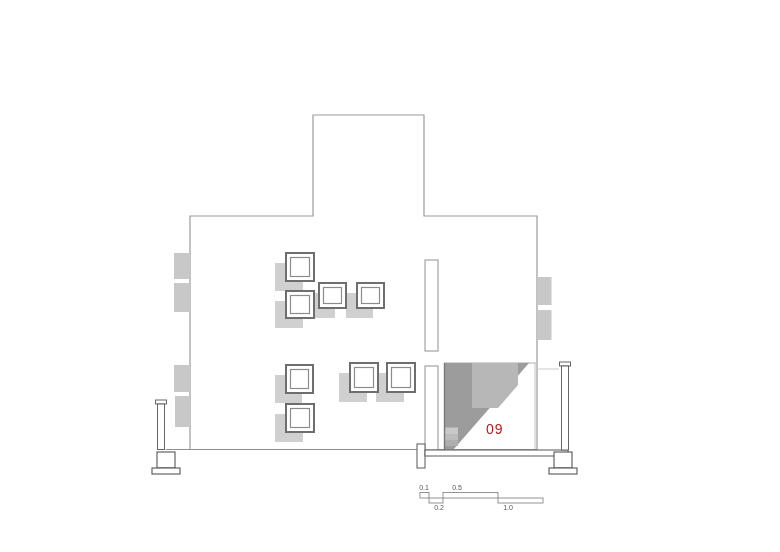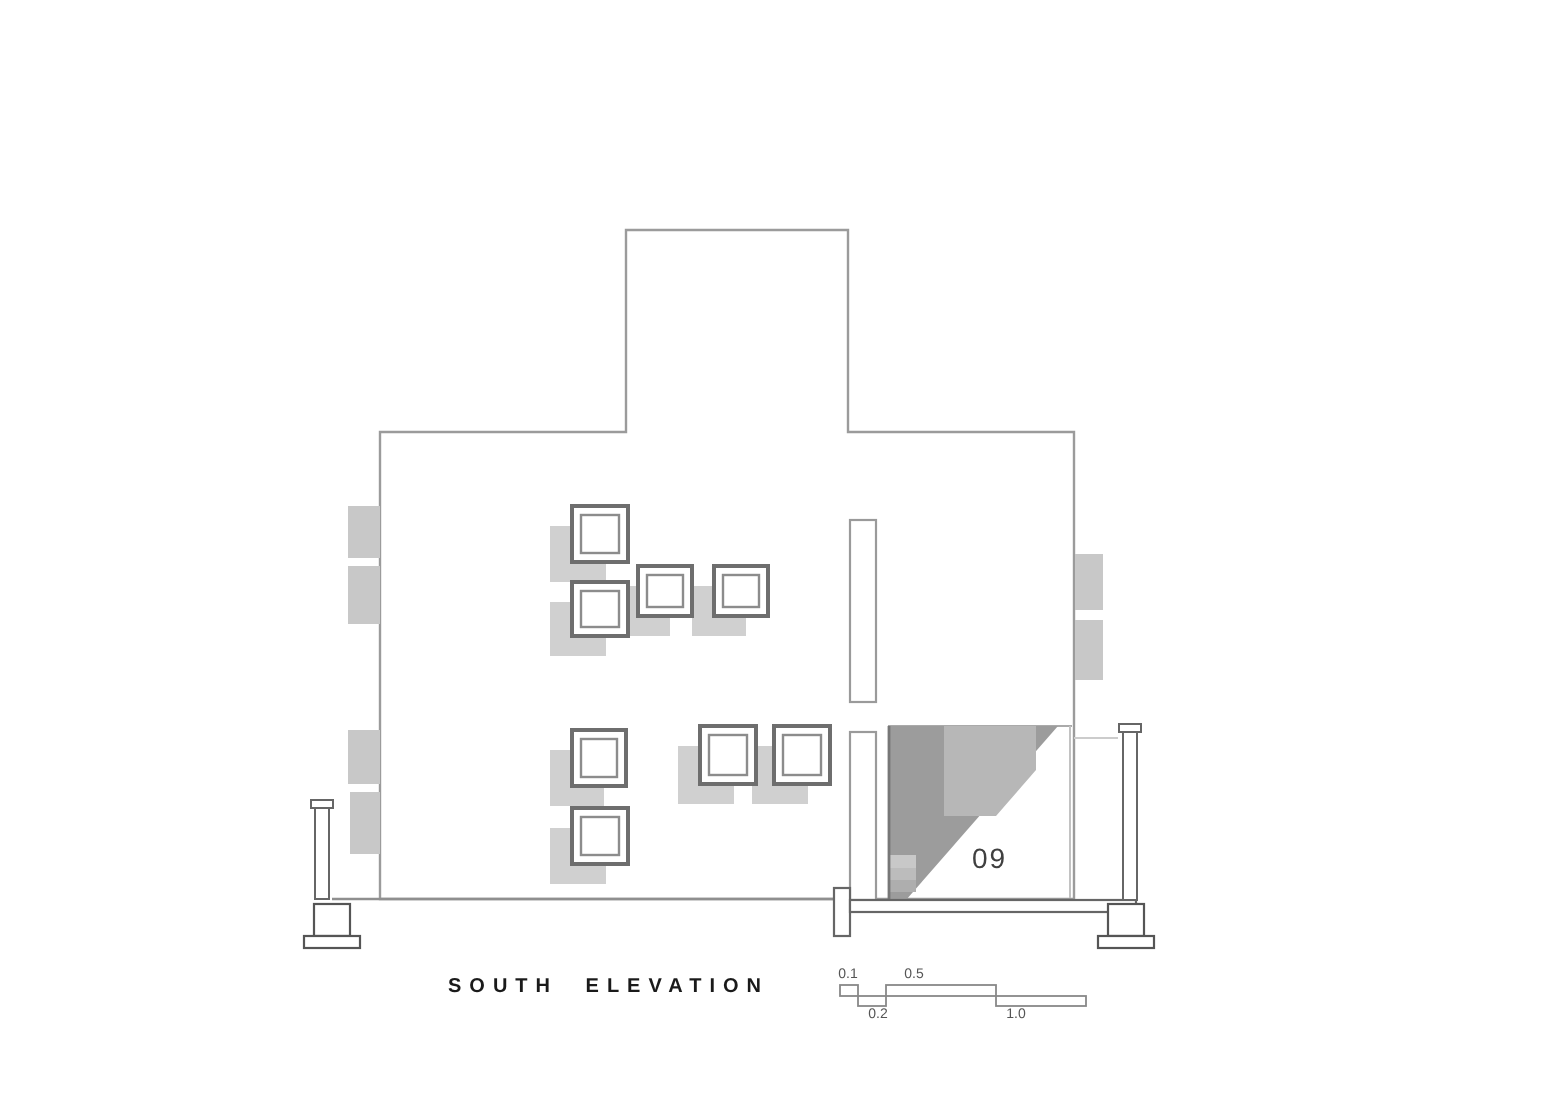--- a/index.html
+++ b/index.html
@@ -20,21 +20,21 @@
     word-spacing:7px;
     color:#1a1a1a;
     white-space:nowrap;
   }
   .room-label{
     position:absolute;
     left:486px;top:421px;
     font-size:14px;
     font-weight:400;
     letter-spacing:1px;
-    color:#404040;
+    color:#b91c1c;
   }
   .sb-label{
     position:absolute;
     font-size:7px;
     color:#555;
     transform:translateX(-50%);
     white-space:nowrap;
   }
 </style>
 </head>
@@ -156,21 +156,20 @@
     </g>
 
     <g>
       <rect x="420" y="492.5" width="9" height="5.5" fill="#fff" stroke="#888" stroke-width="0.9"></rect>
       <rect x="429" y="498" width="14" height="5" fill="#fff" stroke="#888" stroke-width="0.9"></rect>
       <rect x="443" y="492.5" width="55" height="5.5" fill="#fff" stroke="#888" stroke-width="0.9"></rect>
       <rect x="498" y="498" width="45" height="5" fill="#fff" stroke="#888" stroke-width="0.9"></rect>
     </g>
   </svg>
 
-  <div class="title">SOUTH ELEVATION</div>
   <div class="room-label">09</div>
 
   <div class="sb-label" style="left:424px;top:484px;">0.1</div>
   <div class="sb-label" style="left:457px;top:484px;">0.5</div>
   <div class="sb-label" style="left:439px;top:503.5px;">0.2</div>
   <div class="sb-label" style="left:508px;top:503.5px;">1.0</div>
 
 </div>
 
 </body></html>

